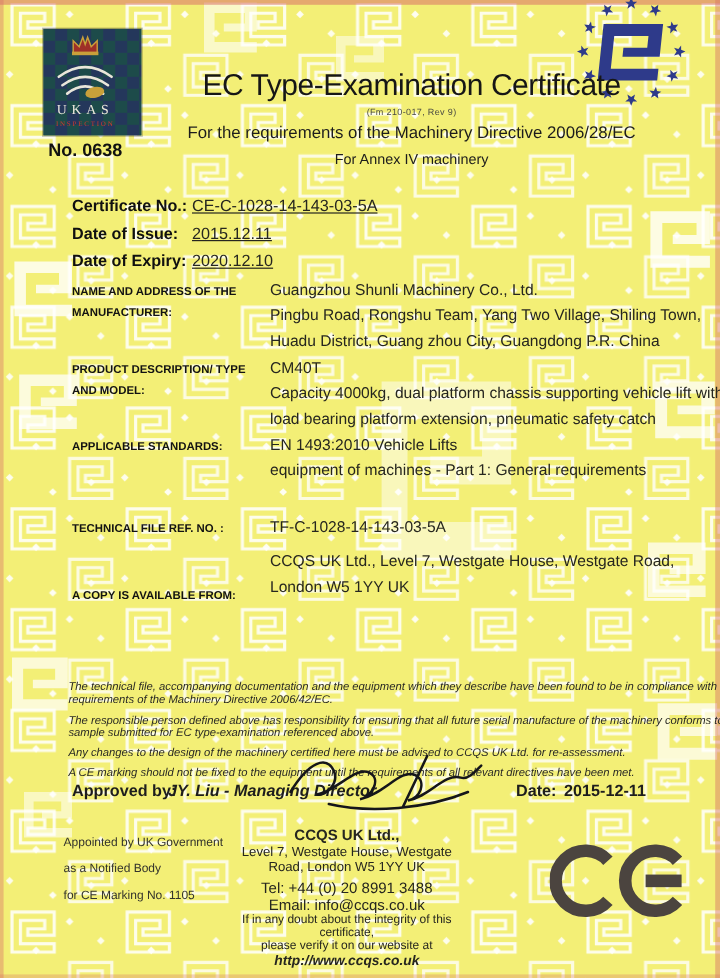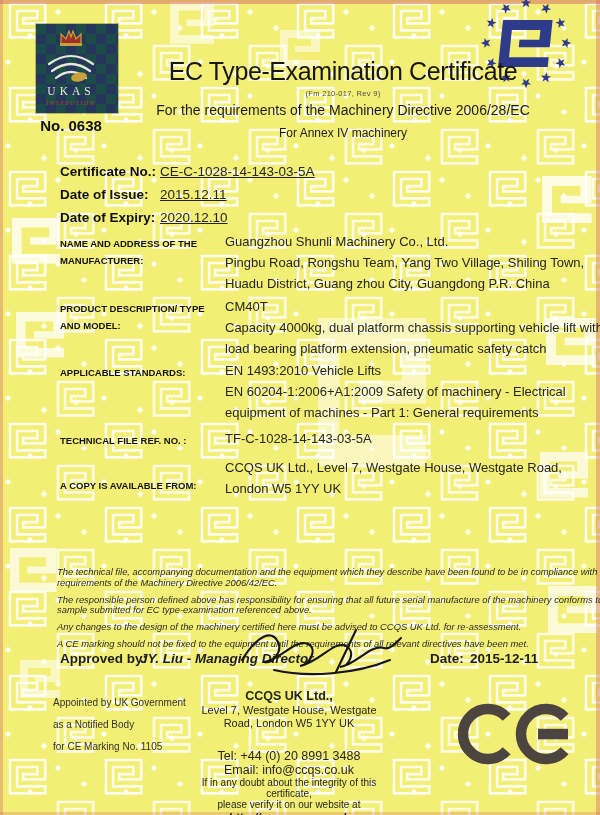--- a/index.html
+++ b/index.html
@@ -55,21 +55,21 @@
   .app-datelabel{left:430px;top:651px;font-size:13.5px;font-weight:bold;}
   .app-date{left:470px;top:651px;font-size:13.5px;font-weight:bold;}
   .sig{left:238px;top:620px;}
 
   
   .foot-left{left:53px;top:697px;width:140px;text-align:left;font-size:10px;color:#33332c;}
   .foot-left div{margin-bottom:11px;white-space:nowrap;}
   .foot-center{left:182px;top:690px;width:214px;text-align:center;color:#26261f;}
   .fc-company{font-size:12.5px;font-weight:bold;line-height:13.5px;}
   .fc-line{font-size:11px;line-height:13px;}
-  .fc-tel{font-size:12.5px;line-height:14px;margin-top:19px;}
+  .fc-tel{font-size:12.5px;line-height:14px;margin-top:3px;}
   .fc-email{font-size:12.5px;line-height:14px;}
   .fc-note{font-size:10px;line-height:11px;}
   .fc-url{font-size:11.5px;font-weight:bold;line-height:12px;margin-top:1px;font-style:italic;}
   .ce{left:458px;top:698px;}
 </style>
 </head>
 <body>
 
 <div class="page">
 
@@ -189,32 +189,31 @@
       <div>CM40T</div>
       <div>Capacity 4000kg, dual platform chassis supporting vehicle lift with</div>
       <div>load bearing platform extension, pneumatic safety catch</div>
     </div>
 
     <div class="abs sect-label" style="top:360px">
       <div>APPLICABLE STANDARDS:</div>
     </div>
     <div class="abs sect-value" style="top:360px">
       <div>EN 1493:2010 Vehicle Lifts</div>
-      <div>EN 60204-1:2006+A1:2009 Safety of machinery - Electrical</div>
       <div>equipment of machines - Part 1: General requirements</div>
     </div>
 
     <div class="abs sect-label" style="top:428px">
       <div>TECHNICAL FILE REF. NO. :</div>
     </div>
     <div class="abs sect-value" style="top:428px">
       <div>TF-C-1028-14-143-03-5A</div>
     </div>
 
-    <div class="abs sect-label" style="top:473px">
+    <div class="abs sect-label" style="top:484px">
       <div>A COPY IS AVAILABLE FROM:</div>
     </div>
     <div class="abs sect-value" style="top:457px">
       <div>CCQS UK Ltd., Level 7, Westgate House, Westgate Road,</div>
       <div>London W5 1YY UK</div>
     </div>
 
     <div class="abs legal">
       <div class="para">
         <div>The technical file, accompanying documentation and the equipment which they describe have been found to be in compliance with the</div>

